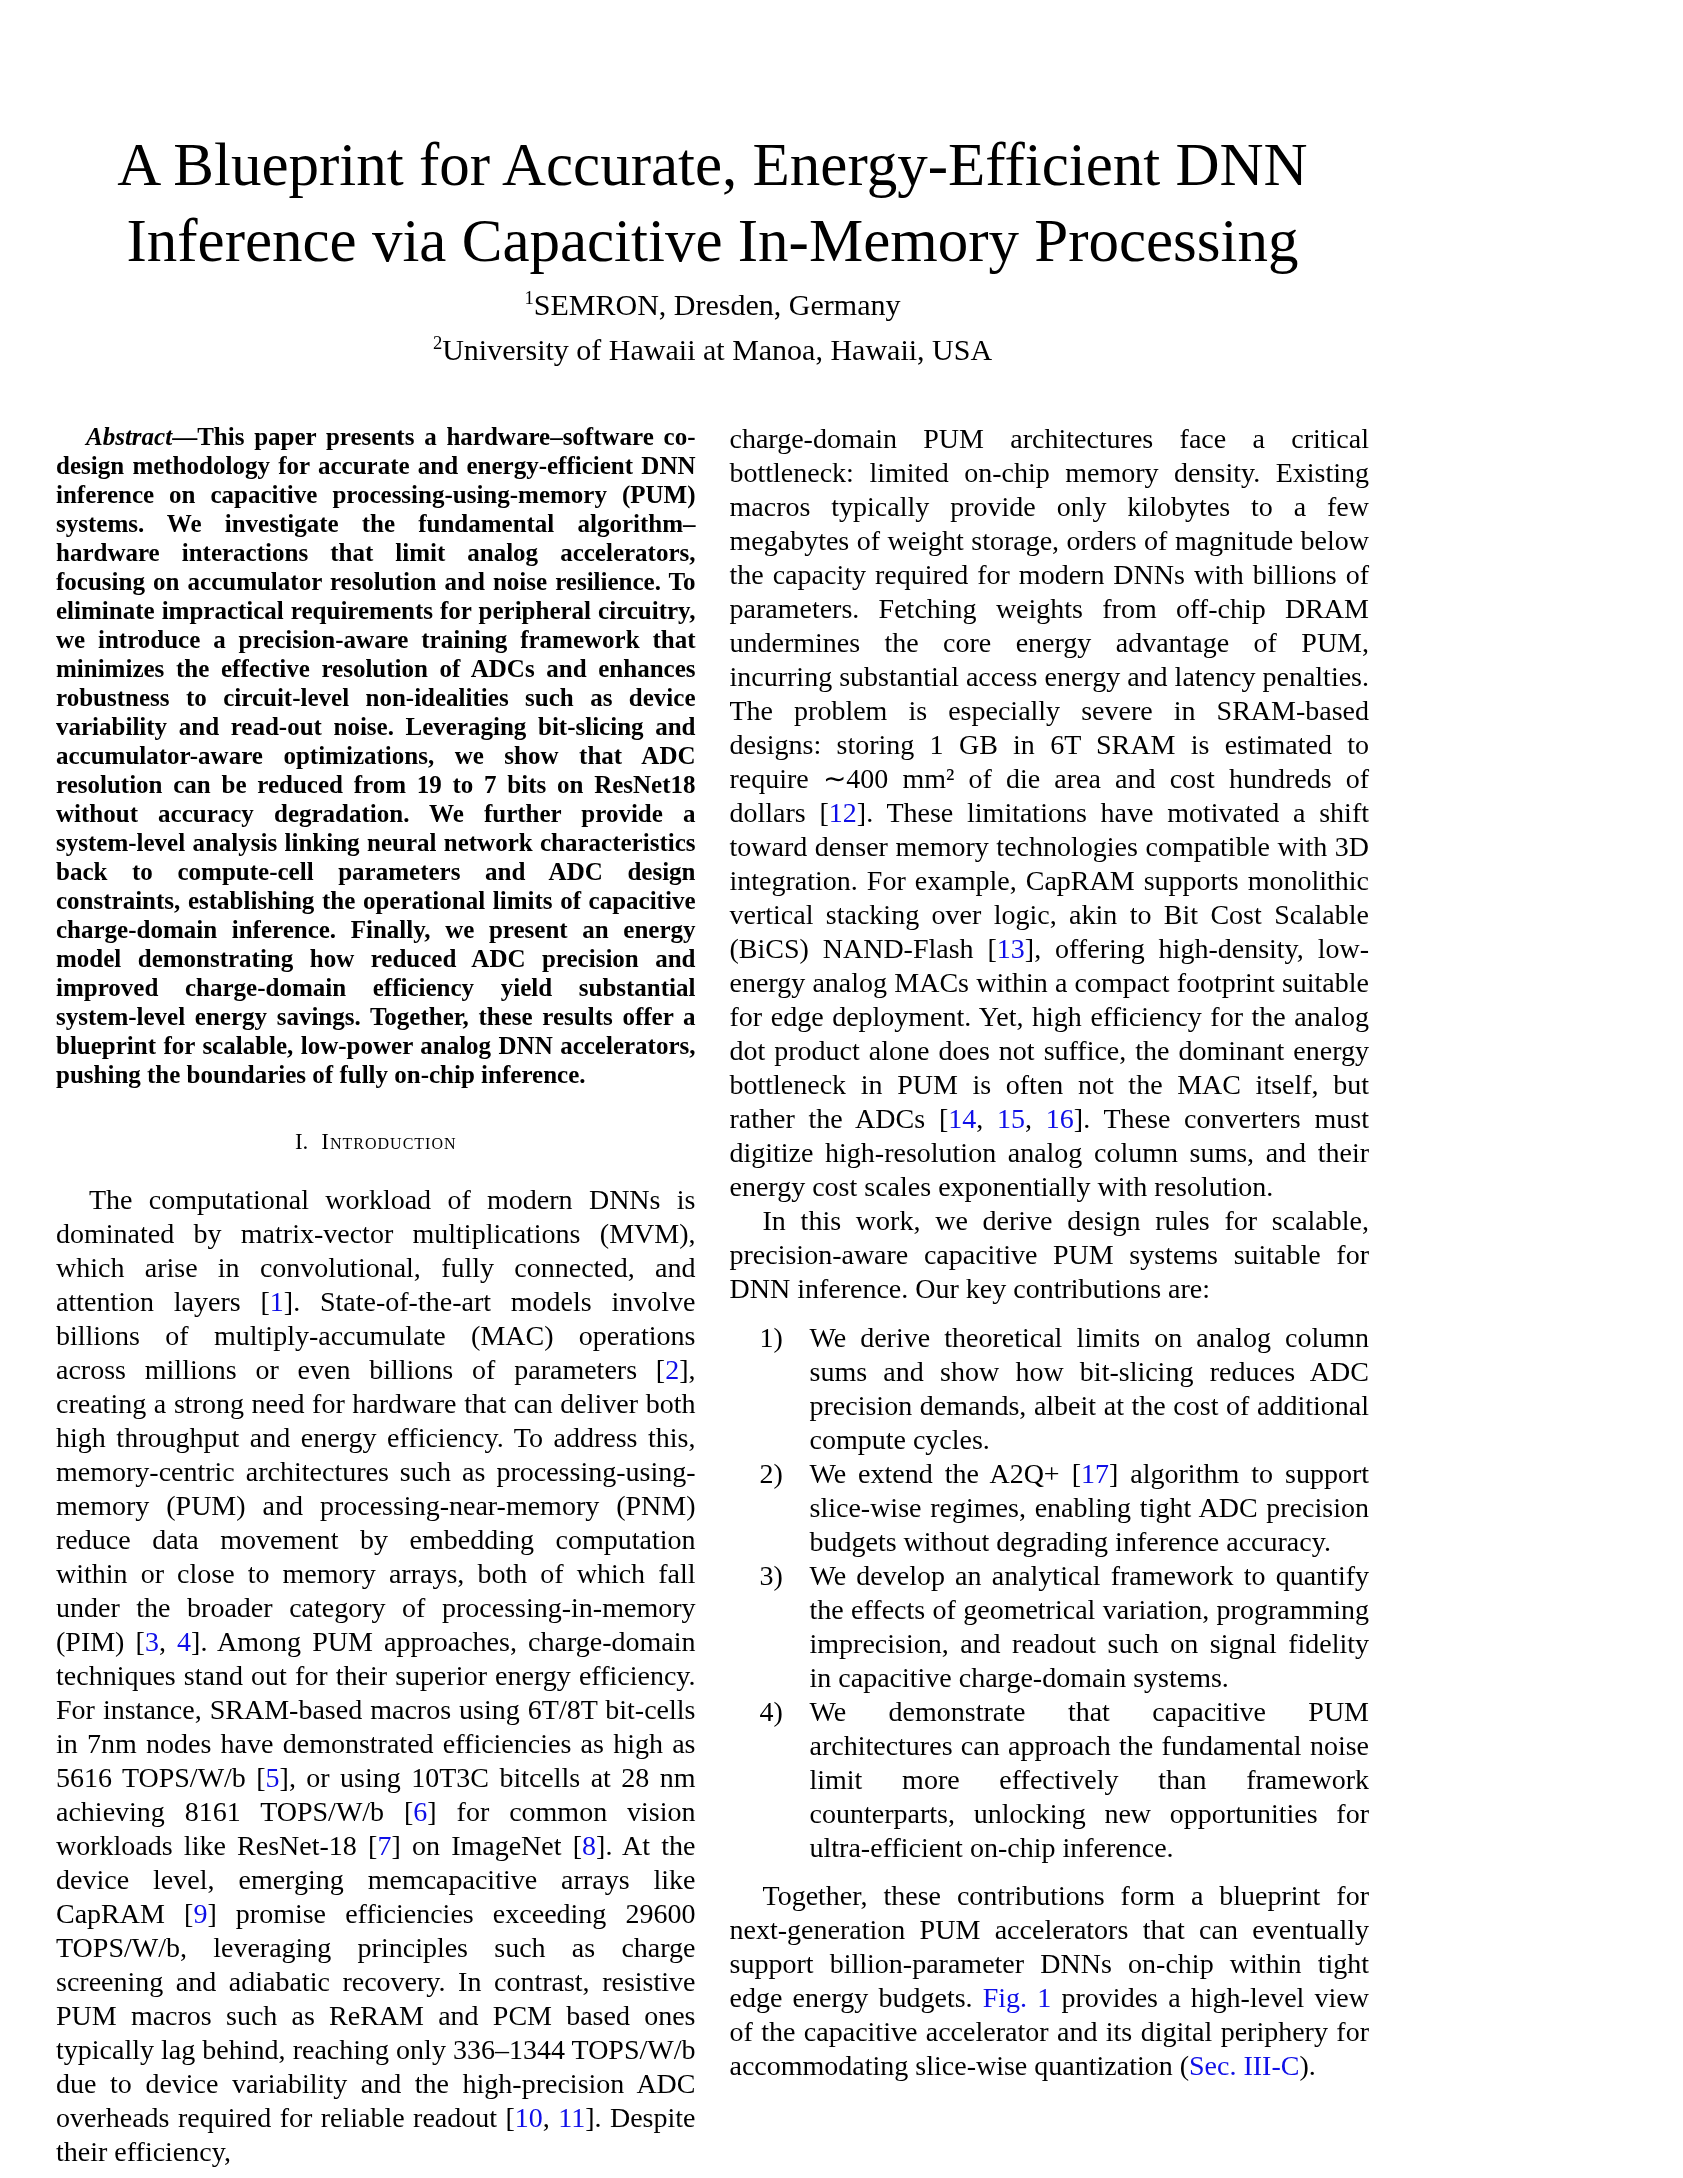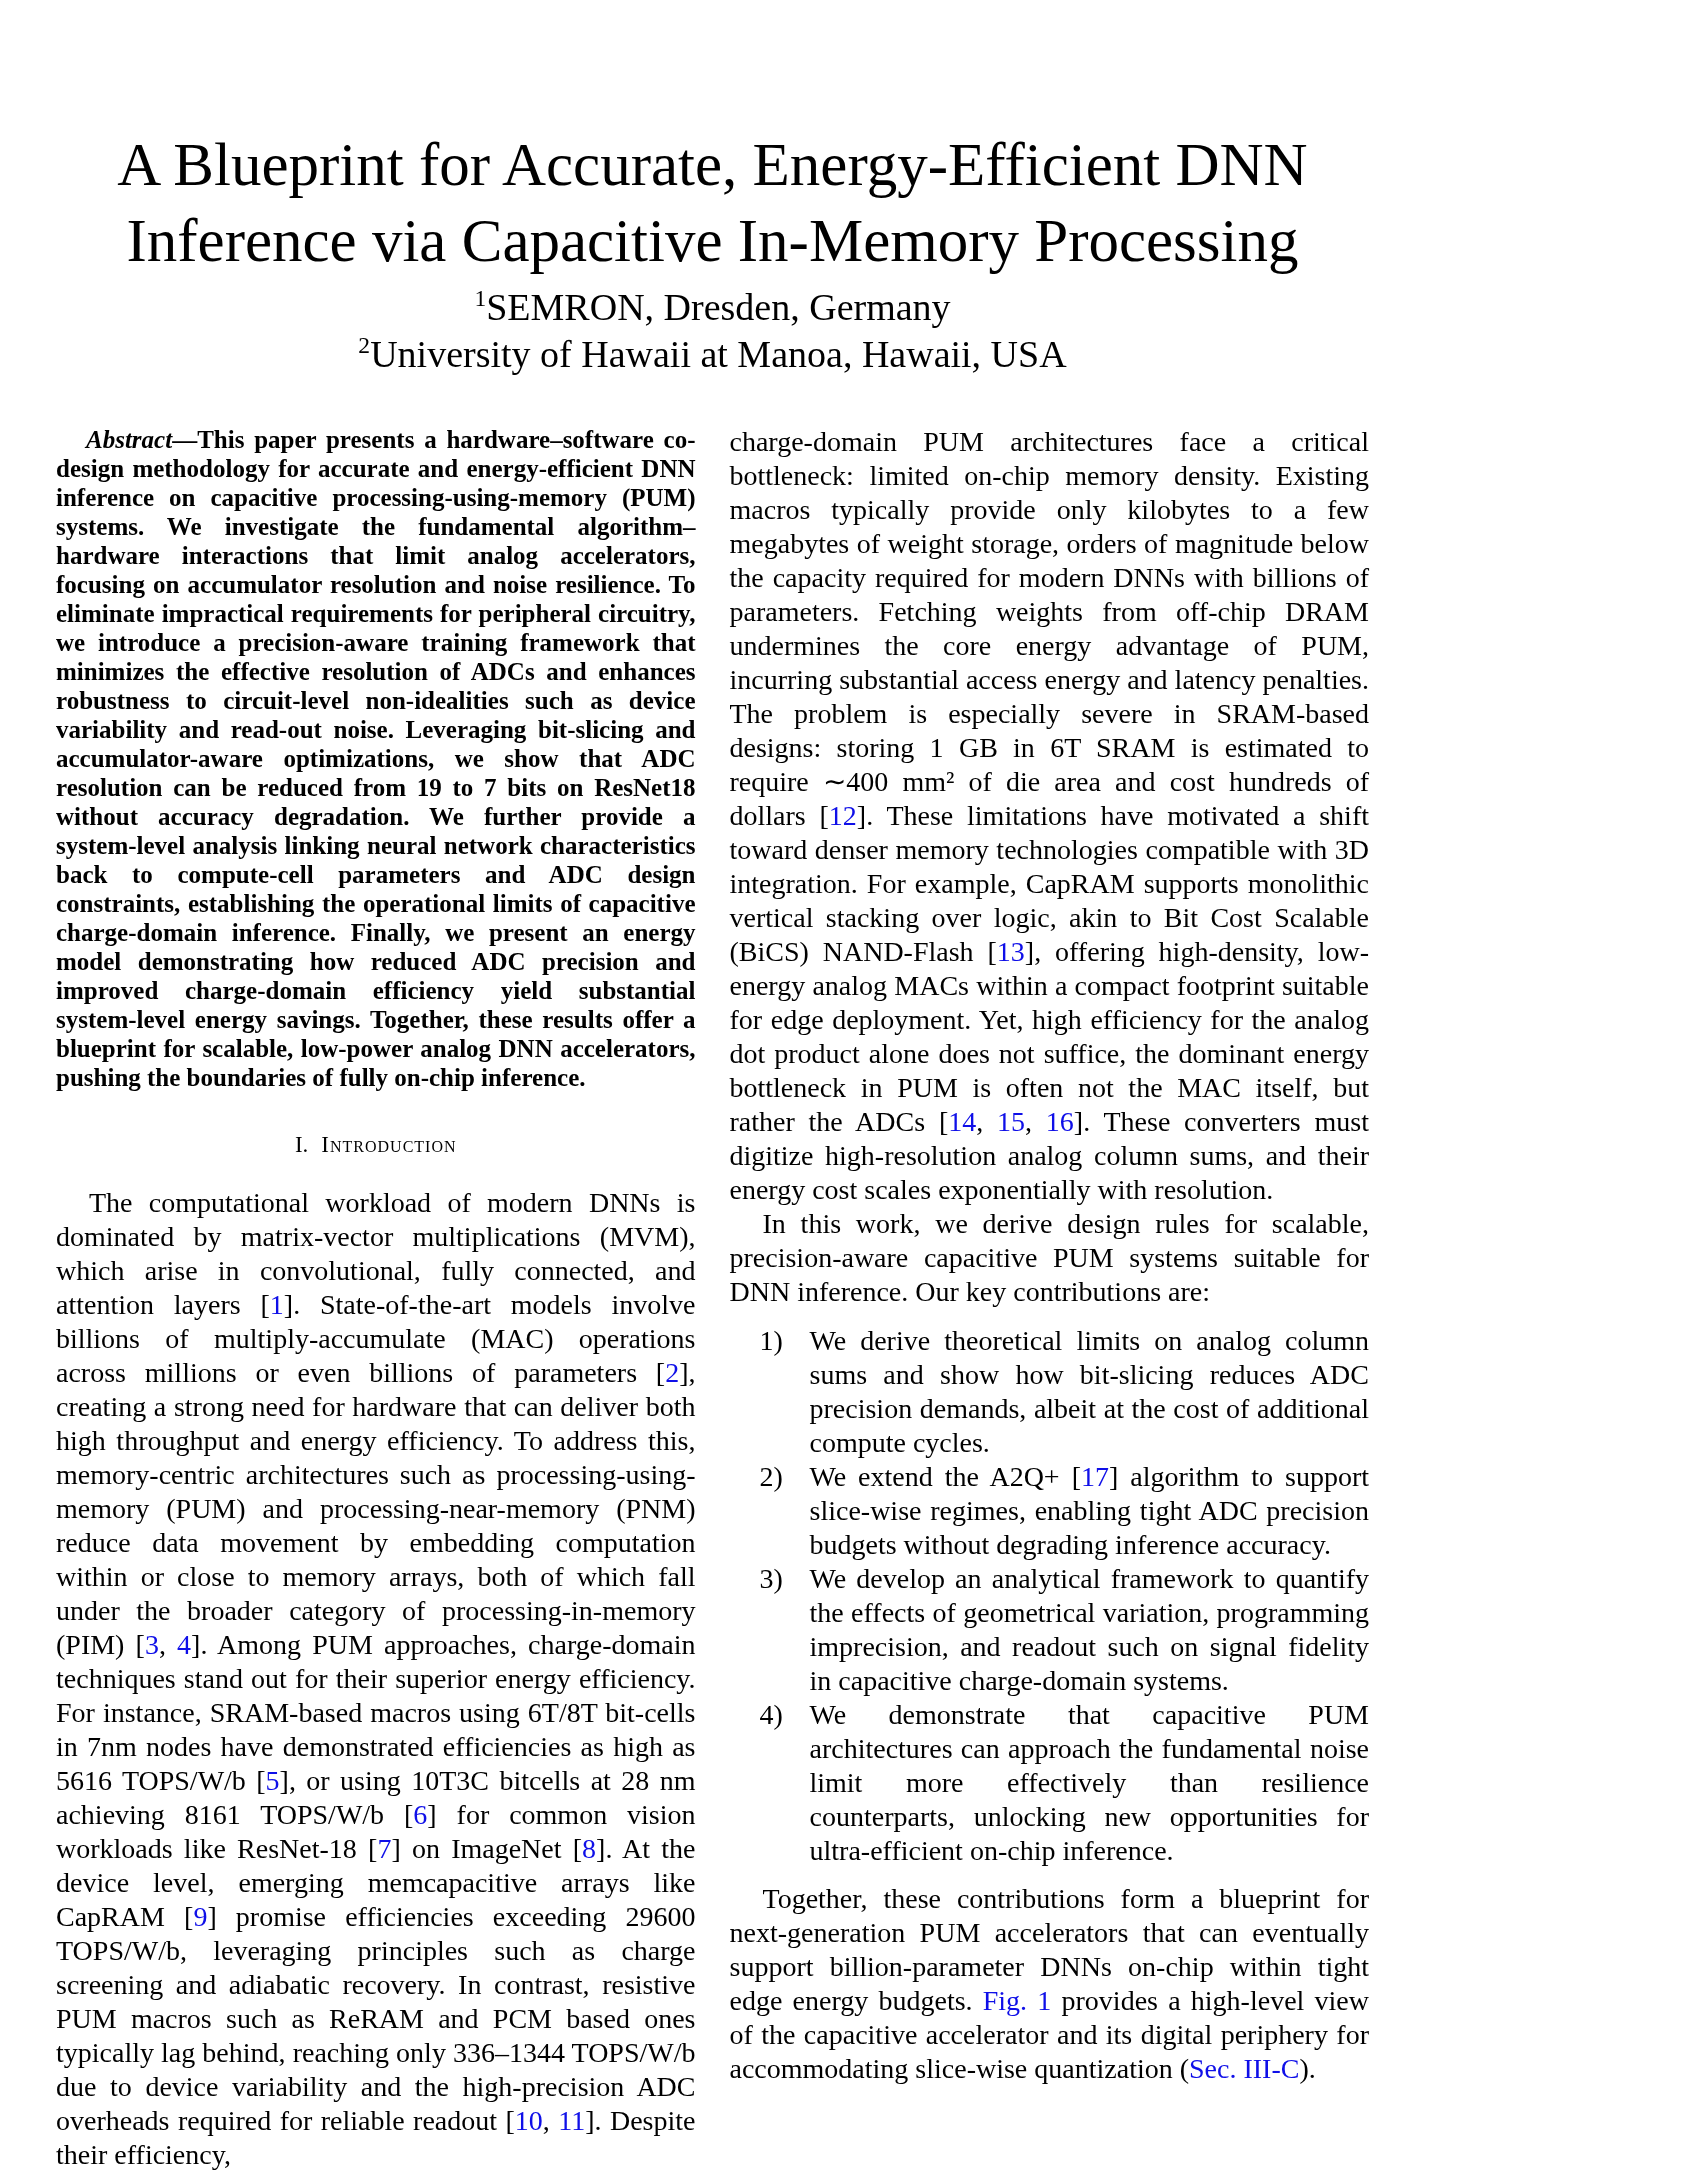--- a/index.html
+++ b/index.html
@@ -22,21 +22,21 @@
   }
   .authors {
     margin-top: 36px;
     text-align: center;
     font-size: 31px;
   }
   .author { margin: 0 21px; white-space: nowrap; }
   sup { font-size: 0.62em; }
   .affil {
     text-align: center;
-    font-size: 38px;
+    font-size: 30px;
     line-height: 38px;
   }
   .cols {
     display: flex;
     padding: 0 56px;
     margin-top: 53px;
     column-gap: 34px;
   }
   .col { flex: 1 1 0; min-width: 0; }
   .abstract {
@@ -109,21 +109,21 @@
         <div class="li">
           <span class="num">2)</span>
           <div class="text">We extend the A2Q+ [<span class="cite">17</span>] algorithm to support slice-wise regimes, enabling tight ADC precision budgets without degrading inference accuracy.</div>
         </div>
         <div class="li">
           <span class="num">3)</span>
           <div class="text">We develop an analytical framework to quantify the effects of geometrical variation, programming imprecision, and readout such on signal fidelity in capacitive charge-domain systems.</div>
         </div>
         <div class="li">
           <span class="num">4)</span>
-          <div class="text">We demonstrate that capacitive PUM architectures can approach the fundamental noise limit more effectively than resilience counterparts, unlocking new opportunities for ultra-efficient on-chip inference.</div>
+          <div class="text">We demonstrate that capacitive PUM architectures can approach the fundamental noise limit more effectively than framework counterparts, unlocking new opportunities for ultra-efficient on-chip inference.</div>
         </div>
       </div>
 
       <p class="para">Together, these contributions form a blueprint for next-generation PUM accelerators that can eventually support billion-parameter DNNs on-chip within tight edge energy budgets. <span class="cite">Fig. 1</span> provides a high-level view of the capacitive accelerator and its digital periphery for accommodating slice-wise quantization (<span class="cite">Sec. III-C</span>).</p>
     </div>
 
   </div>
 </div>
 
 

